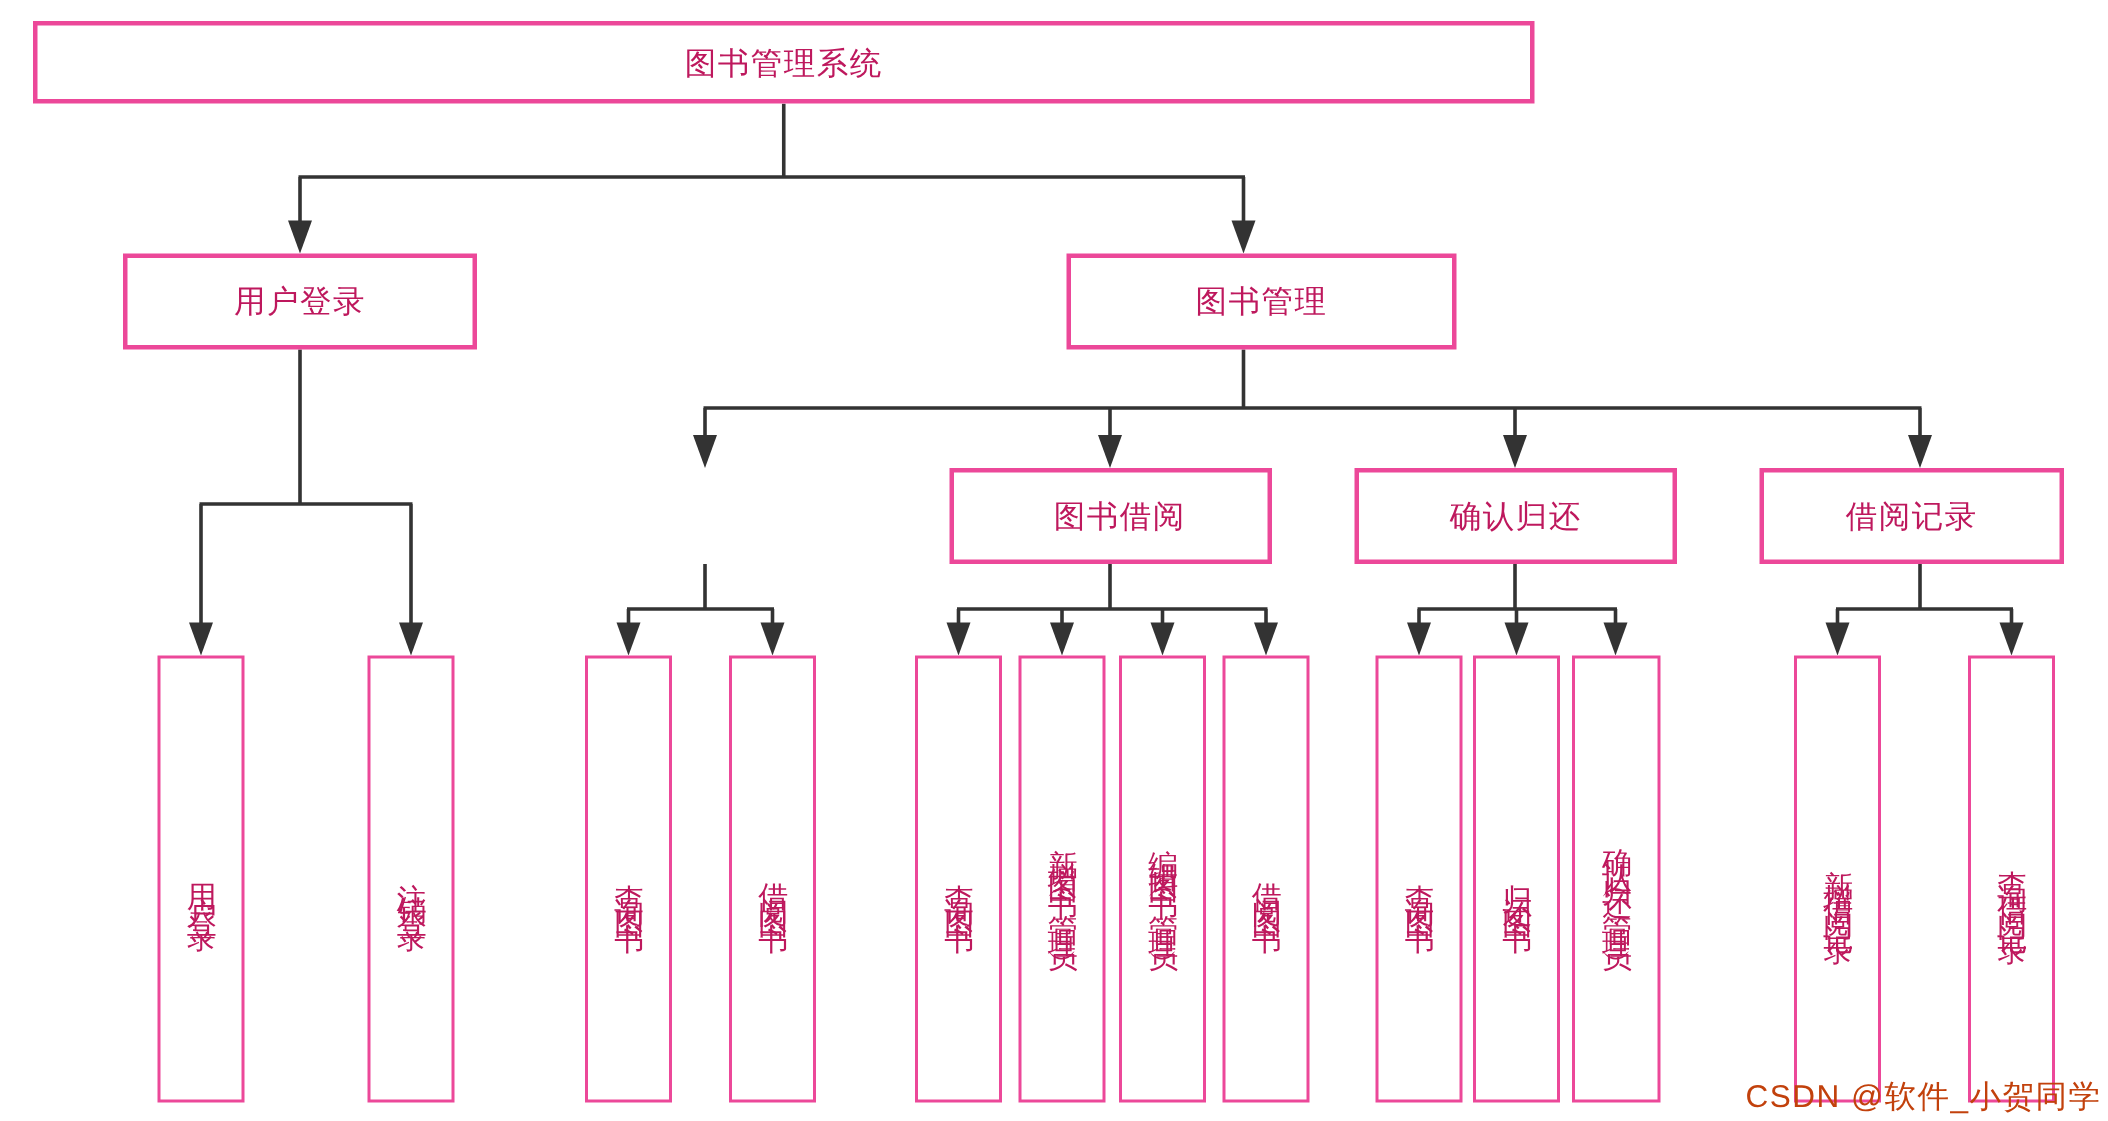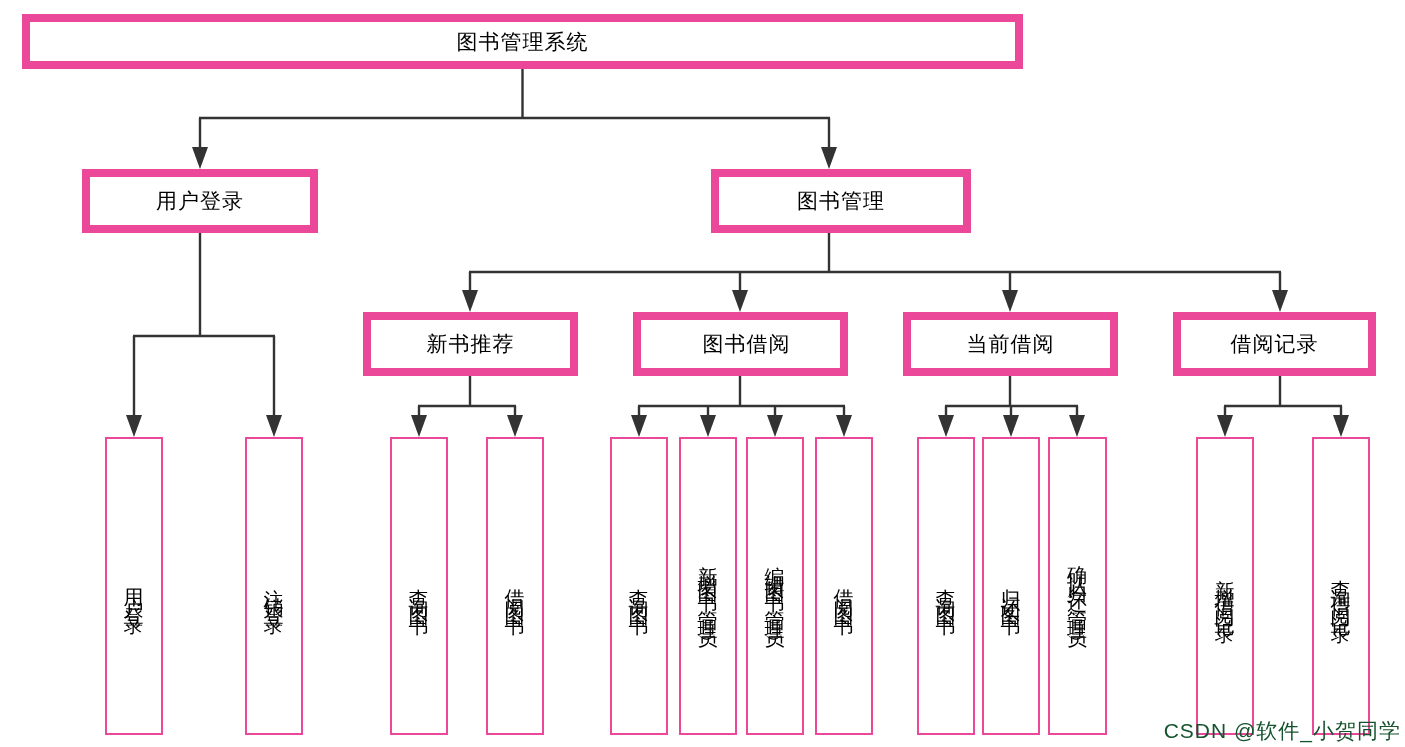--- a/index.html
+++ b/index.html
@@ -20,25 +20,25 @@
     left: 0;
     top: 0;
     width: 1405px;
     height: 747px;
     z-index: 1;
   }
   .box {
     position: absolute;
     box-sizing: border-box;
     background: #ffffff;
-    border: 8px solid #ec4899;
+    border: 3px solid #ec4899;
     display: flex;
     align-items: center;
     justify-content: center;
-    color: #000000;
+    color: #be185d;
     z-index: 2;
   }
   .box.h-label {
     font-size: 21px;
     letter-spacing: 1px;
   }
   .box.leaf {
     border-width: 2.5px;
   }
   .box.leaf span {
@@ -106,28 +106,25 @@
     <span>图书管理系统</span>
   </div>
 
   <div class="box h-label" style="left:82px; top:169px; width:236px; height:64px;">
     <span>用户登录</span>
   </div>
   <div class="box h-label" style="left:711px; top:169px; width:260px; height:64px;">
     <span>图书管理</span>
   </div>
 
-  <div class="box h-label" style="left:363px; top:312px; width:215px; height:64px;">
-    <span>新书推荐</span>
-  </div>
   <div class="box h-label" style="left:633px; top:312px; width:215px; height:64px;padding-left:12px;">
     <span>图书借阅</span>
   </div>
   <div class="box h-label" style="left:903px; top:312px; width:215px; height:64px;">
-    <span>当前借阅</span>
+    <span>确认归还</span>
   </div>
   <div class="box h-label" style="left:1173px; top:312px; width:203px; height:64px;">
     <span>借阅记录</span>
   </div>
 
   <div class="box leaf" style="left:105px; top:437px; width:58px; height:298px;">
     <span>用户登录</span>
   </div>
   <div class="box leaf" style="left:245px; top:437px; width:58px; height:298px;">
     <span>注销登录</span>
@@ -163,15 +160,15 @@
     <span>确认归还（管理员）</span>
   </div>
 
   <div class="box leaf" style="left:1196px; top:437px; width:58px; height:298px;">
     <span>新增借阅记录</span>
   </div>
   <div class="box leaf" style="left:1312px; top:437px; width:58px; height:298px;">
     <span>查询借阅记录</span>
   </div>
 
-  <div class="watermark" style="color: #14532d;">CSDN @软件_小贺同学</div>
+  <div class="watermark" style="color: #c2410c;">CSDN @软件_小贺同学</div>
 
 </div>
 
 </body></html>

